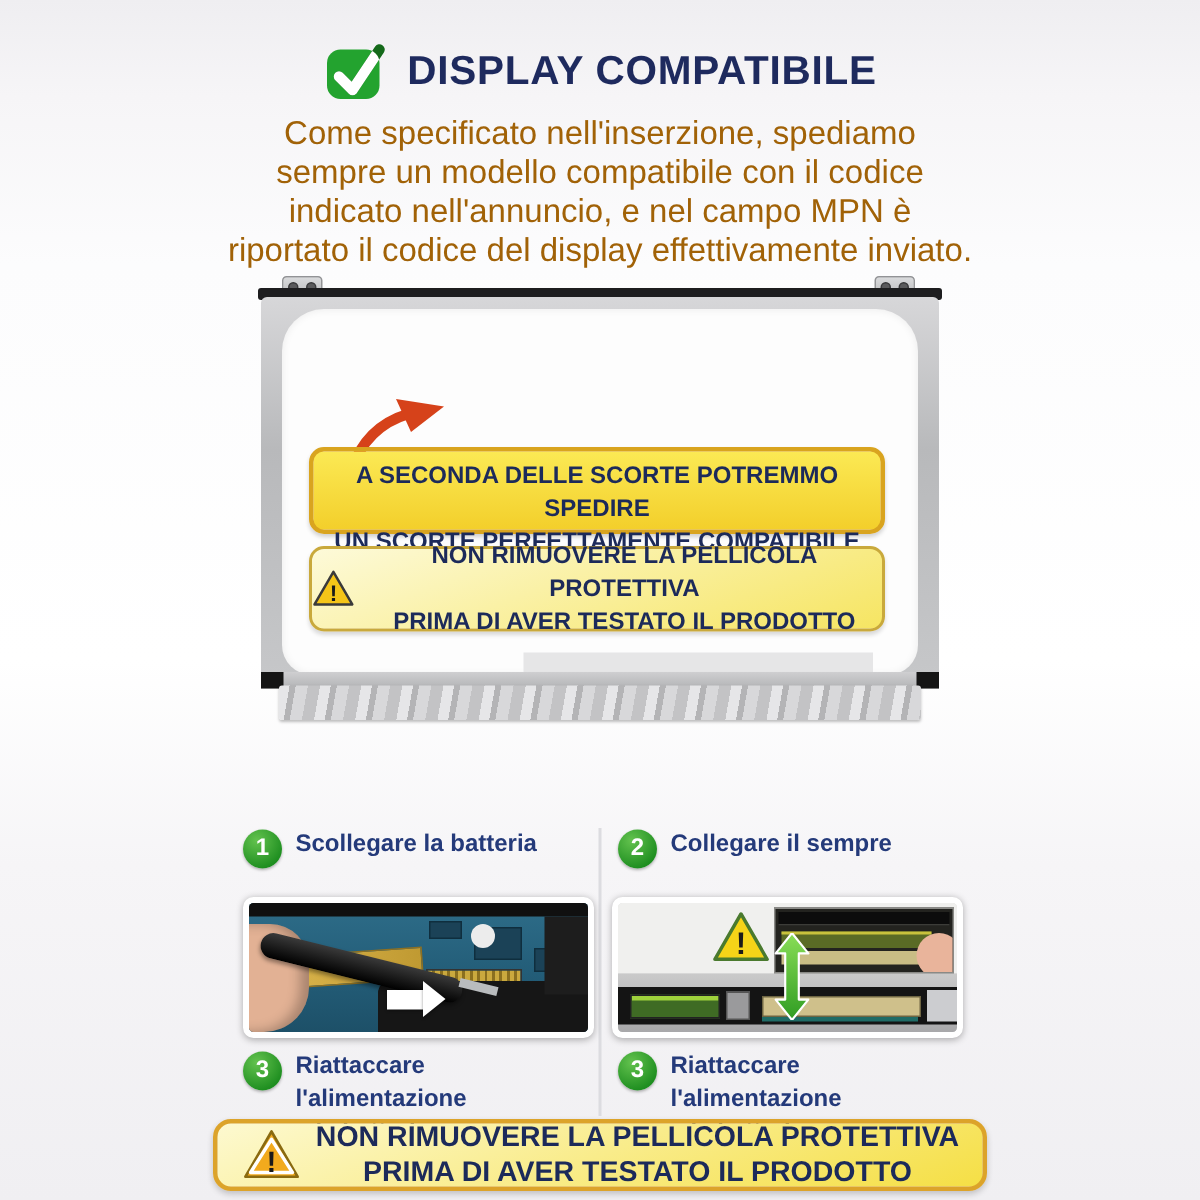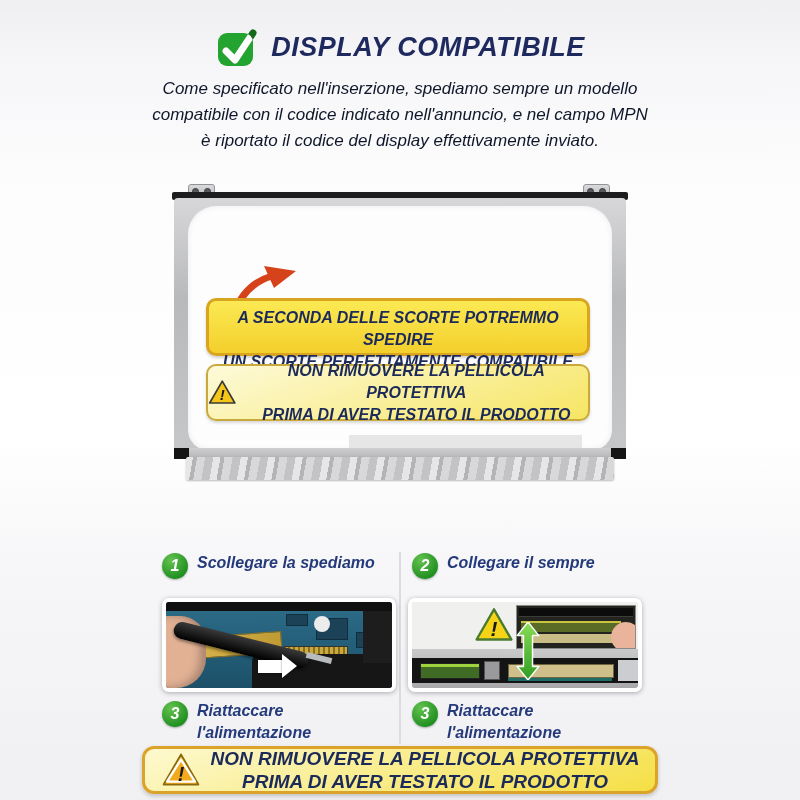--- a/index.html
+++ b/index.html
@@ -1,29 +1,29 @@
 <!DOCTYPE html>
 <html><head>
 <meta charset="utf-8">
 <style>
   html,body{margin:0;padding:0;}
   body{
     width:800px;height:800px;overflow:hidden;
     font-family:"Liberation Sans",sans-serif;
     background:linear-gradient(180deg,#efeef1 0%,#f6f5f7 8%,#fcfcfd 22%,#ffffff 55%,#f6f5f7 72%,#f0eff2 100%);
   }
-  #canvas{position:relative;width:800px;height:800px;font-style:italic;}
+  #canvas{position:relative;width:800px;height:800px;}
 
   
   .hdr{position:absolute;top:26px;left:0;width:800px;display:flex;align-items:center;justify-content:center;gap:14px;}
   .hdr-title{font-size:27px;font-weight:bold;color:#1e2a5e;letter-spacing:.5px;}
 
   
   .intro{position:absolute;top:76px;left:150px;width:500px;text-align:center;
-         font-size:17px;line-height:26px;color:#0f172a;font-weight:500;}
+         font-size:22px;line-height:26px;color:#a16207;font-weight:500;}
 
   
   .panel{position:absolute;left:172px;top:183px;width:456px;height:300px;}
   .bracket{position:absolute;top:1px;width:27px;height:17px;background:linear-gradient(#d9dadc,#b5b6b8);
            border:1px solid #929396;border-radius:3px;display:flex;align-items:flex-start;justify-content:center;gap:5px;padding-top:3px;box-sizing:border-box;}
   .bracket i{width:5px;height:5px;border-radius:50%;background:#5a5a5c;border:1px solid #3a3a3c;}
   .bracket.bl{left:16px;} .bracket.br{right:18px;}
   .panel-topbar{position:absolute;top:9px;left:0;width:456px;height:8px;background:#1d1d1f;border-radius:2px;}
   .panel-frame{position:absolute;top:15px;left:2px;width:452px;height:254px;
                background:linear-gradient(180deg,#d7d7d9,#b8b9bb 40%,#c6c7c9);border-radius:4px;}
@@ -173,21 +173,21 @@
     </div>
     <div class="panel-foil"></div>
   </div>
 
 
   <div class="divider"></div>
 
   <div class="step s1">
     <div class="badge">1</div>
     <div class="step-text">
-      <span>Scollegare la spediamo</span>
+      <span>Scollegare la batteria</span>
     </div>
   </div>
 
   <div class="step s2">
     <div class="badge">2</div>
     <div class="step-text">
       <span>Collegare il sempre</span>
     </div>
   </div>
 

